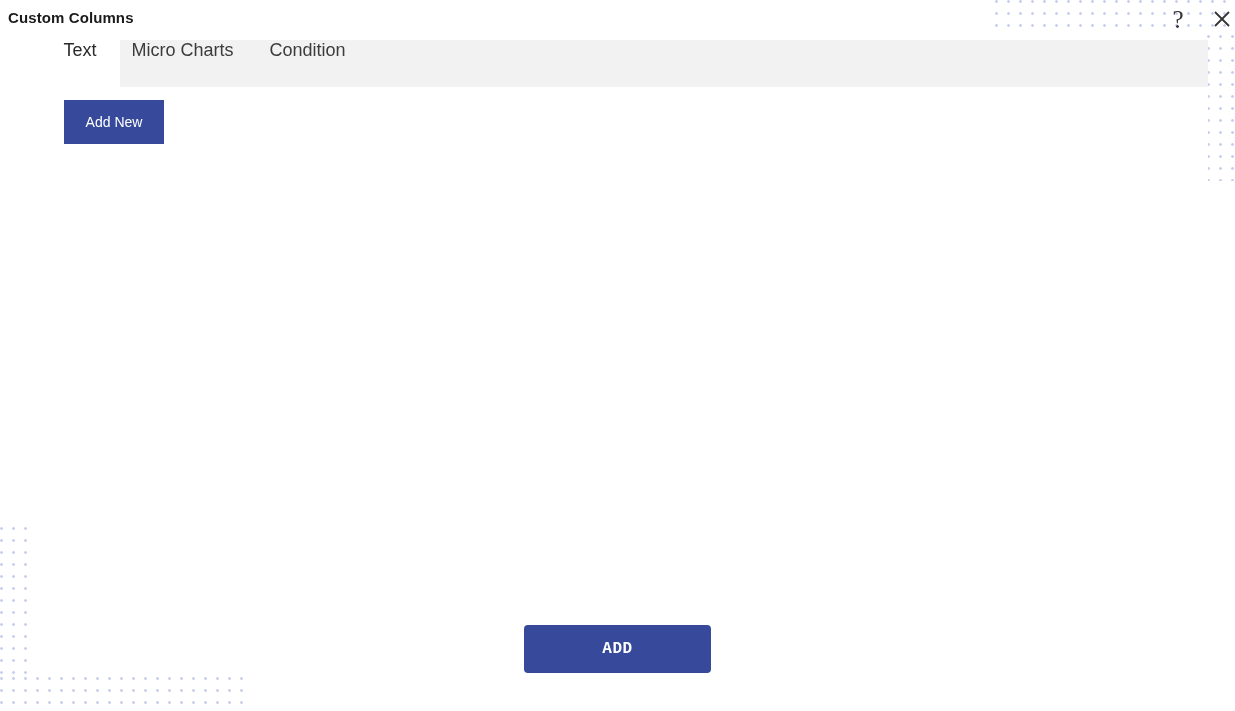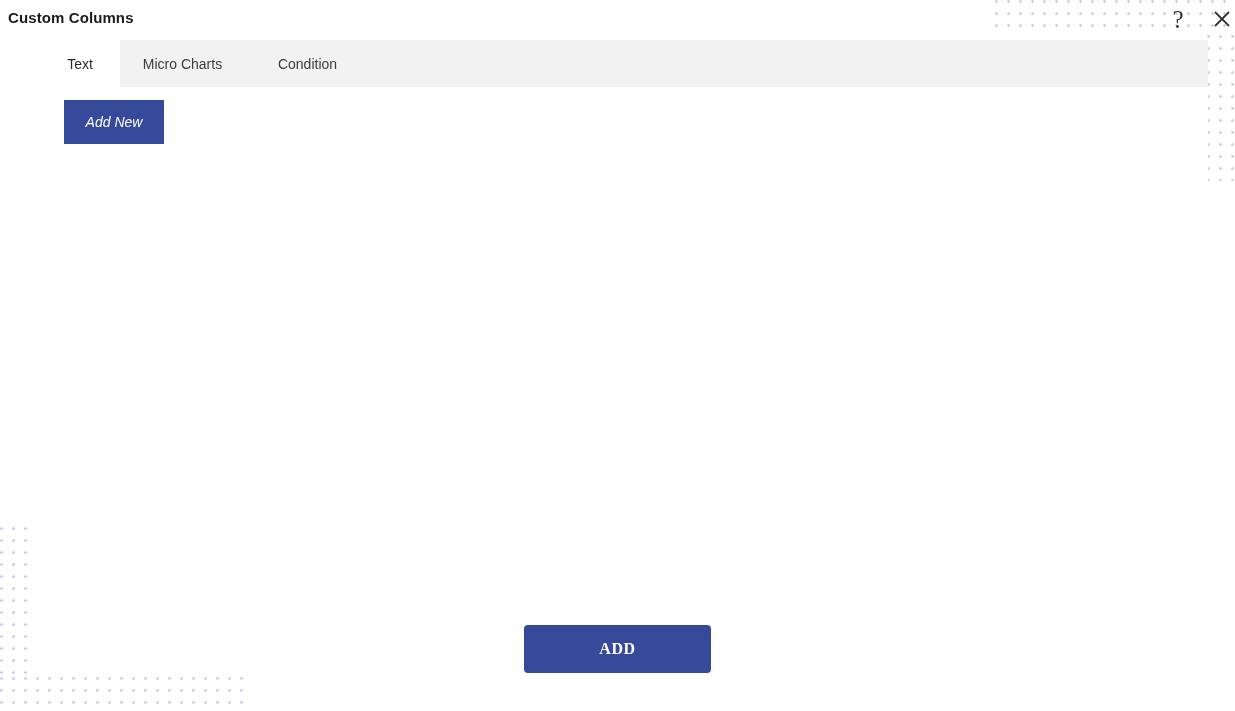--- a/index.html
+++ b/index.html
@@ -69,23 +69,22 @@
   #tab-bar {
     position: absolute;
     left: 40px; top: 40px;
     width: 1168px; height: 47px;
     background: #f2f2f2;
     display: flex;
     align-items: stretch;
   }
   .tab {
     display: flex;
-    align-items: center;
     justify-content: center;
-    font-size: 14px;
+    font-size: 18px;
     color: #3c3c3c;
     cursor: pointer;
     box-sizing: border-box;
     white-space: nowrap;
   }
   .tab.active {
     background: #ffffff;
     color: #2b2b2b;
   }
   #tab-text        { width: 80px; }
@@ -105,21 +104,20 @@
     width: 100px; height: 44px;
     background: #36499a;
     color: #ffffff;
     font-size: 14px;
     border: none;
     cursor: pointer;
     font-family: "Liberation Sans", sans-serif;
     display: flex;
     align-items: center;
     justify-content: center;
-    font-style: italic;
   }
 
   
   #dialog-footer {
     position: absolute;
     left: 0; top: 625px;
     width: 1235px; height: 48px;
     display: flex;
     justify-content: center;
     align-items: center;
@@ -128,21 +126,21 @@
   .footer-btn {
     width: 187px;
     height: 48px;
     border: none;
     border-radius: 4px;
     font-size: 16px;
     font-weight: bold;
     letter-spacing: .6px;
     color: #ffffff;
     cursor: pointer;
-    font-family: Liberation Serif, serif;
+    font-family: Liberation Mono, monospace;
   }
   #add-button    { background: #36499a; }
   #cancel-button { background: #9a9a9a; }
 </style>
 </head>
 <body>
 
 <div class="dots" id="dots-top-right"></div>
 <div class="dots" id="dots-right-strip"></div>
 <div class="dots" id="dots-left-strip"></div>

